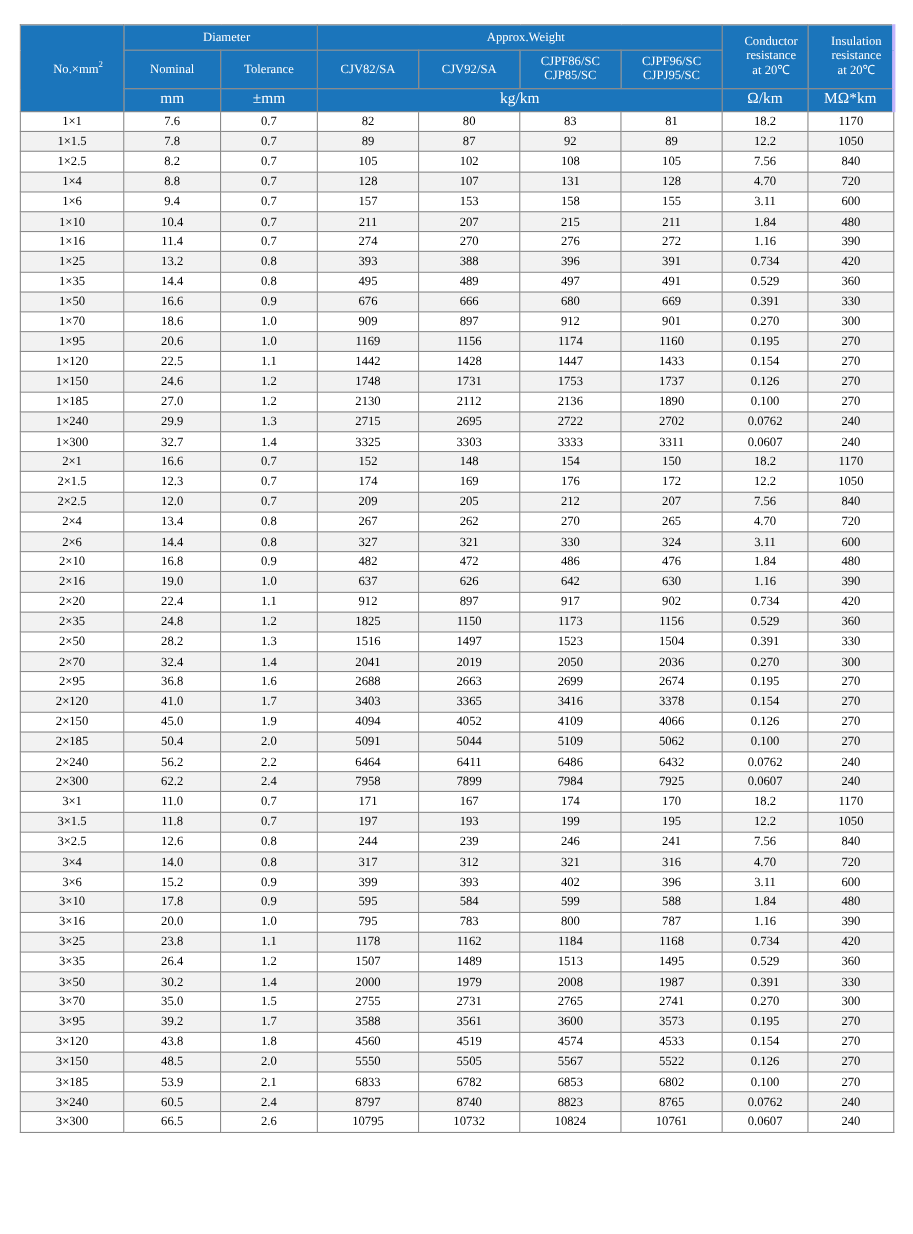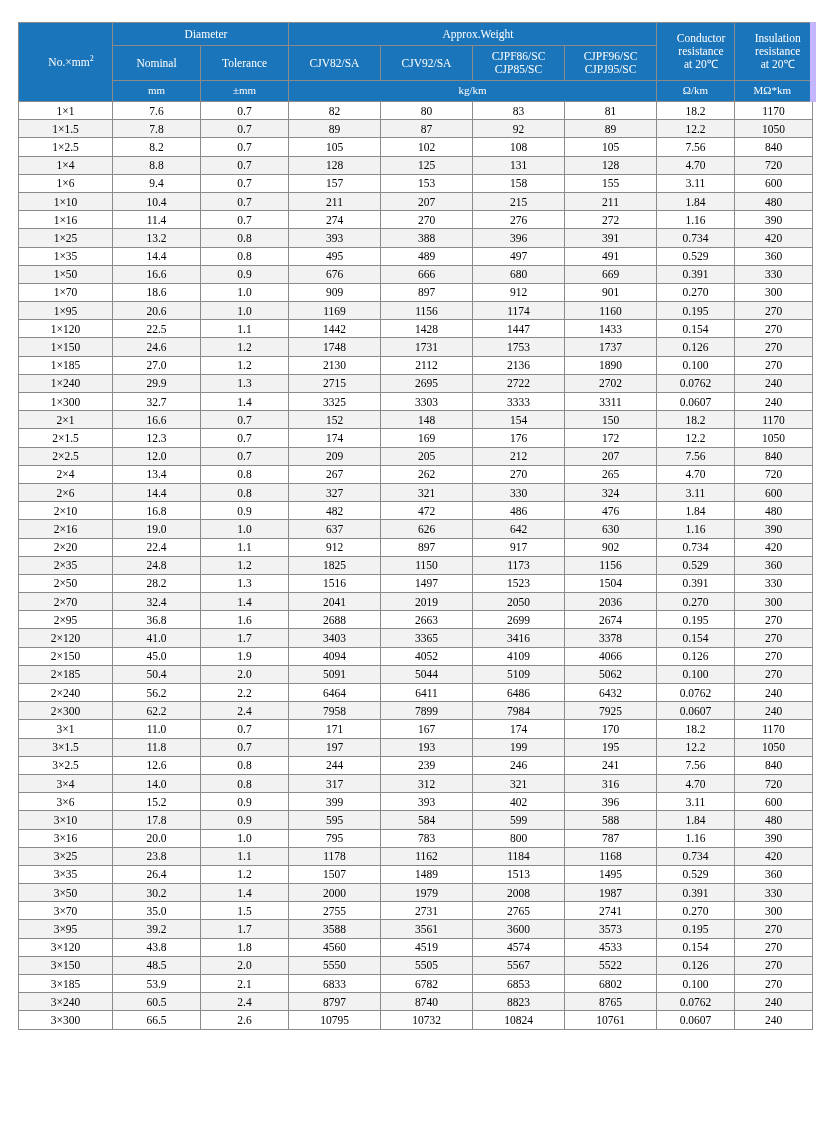--- a/index.html
+++ b/index.html
@@ -33,27 +33,27 @@
     padding: 0;
   }
   thead th {
     background: #1b75bb;
     color: #ffffff;
     font-weight: normal;
     border: 1px solid #ffffff;
   }
   thead tr.r1 th { height: 22px; font-size: 11.5px; padding-left: 11px; }
   thead tr.r2 th { height: 34px; font-size: 11.5px; }
-  thead tr.r3 th { height: 20px; font-size: 11px; }
+  thead tr.r3 th { height: 20px; font-size: 14px; }
   thead th.corner {
     border-left: 1px solid #8a8a8a;
     border-top: 1px solid #8a8a8a;
   }
   thead th.endcol {
-    border-right: 6px solid #c4b5fd;
+    border-right: 3px solid #c4b5fd;
   }
   thead th.toprow {
     border-top: 1px solid #8a8a8a;
   }
   tbody td {
     height: 17.2px;
     background: #ffffff;
   }
   tbody tr:nth-child(even) td {
     background: #f2f2f2;
@@ -152,21 +152,21 @@
           <td>108</td>
           <td>105</td>
           <td>7.56</td>
           <td>840</td>
         </tr>
         <tr>
           <td>1×4</td>
           <td>8.8</td>
           <td>0.7</td>
           <td>128</td>
-          <td>125</td>
+          <td>107</td>
           <td>131</td>
           <td>128</td>
           <td>4.70</td>
           <td>720</td>
         </tr>
         <tr>
           <td>1×6</td>
           <td>9.4</td>
           <td>0.7</td>
           <td>157</td>

